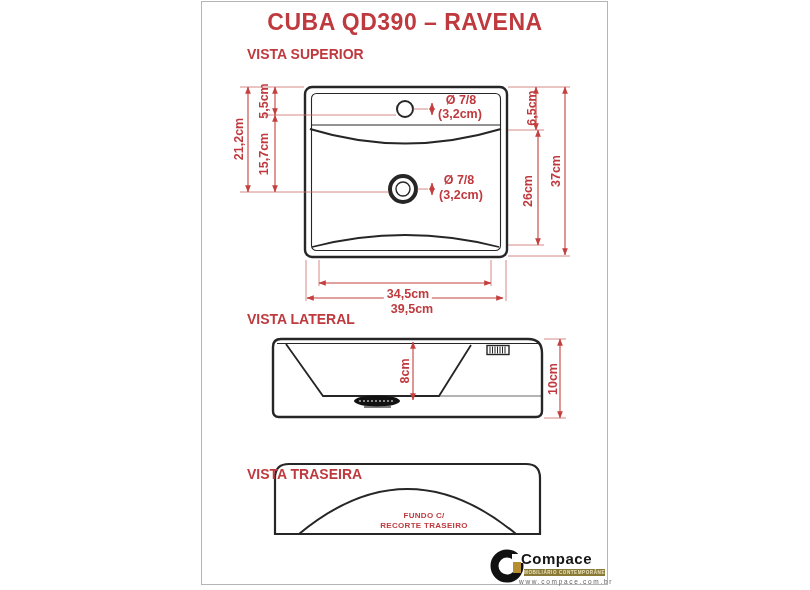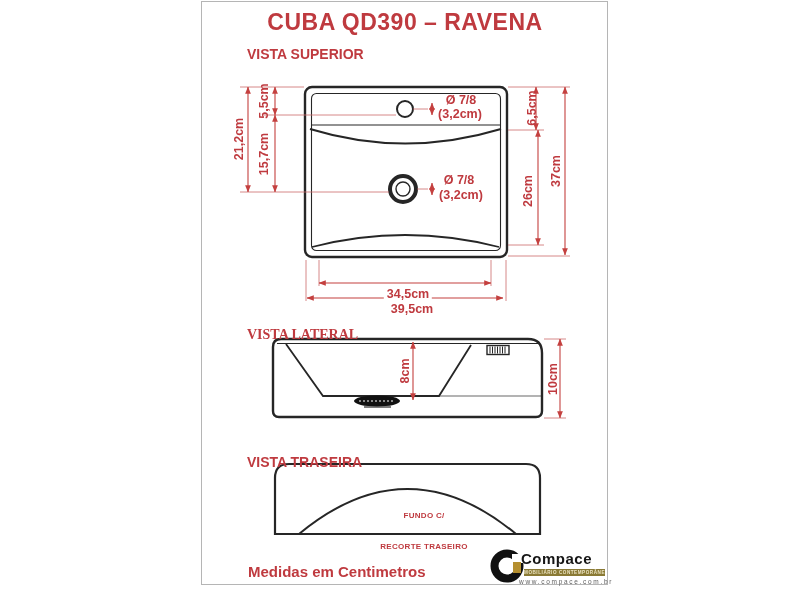--- a/index.html
+++ b/index.html
@@ -118,44 +118,43 @@
         <g>
           <circle cx="305" cy="564" r="12.5" fill="none" stroke="#111111" stroke-width="8"></circle>
           <rect x="310" y="552" width="14" height="9" fill="#ffffff"></rect>
           <rect x="311" y="560" width="8" height="11" fill="#b58f2f"></rect>
         </g>
       </svg>
 
       <div class="title">CUBA QD390 – RAVENA</div>
 
       <div class="heading" style="left:45px; top:44px;text-align:right;">VISTA SUPERIOR</div>
-      <div class="heading" style="left:45px; top:325px;font-family:Liberation Serif, serif;">VISTA LATERAL</div>
-      <div class="heading" style="left:45px; top:452px;">VISTA TRASEIRA</div>
+      <div class="heading" style="left:45px; top:309px;">VISTA LATERAL</div>
+      <div class="heading" style="left:45px; top:464px;">VISTA TRASEIRA</div>
 
       <span class="vlab" style="left:37px;  top:137px;">21,2cm</span>
       <span class="vlab" style="left:62px;  top:99px;">5,5cm</span>
       <span class="vlab" style="left:62px;  top:152px;">15,7cm</span>
       <span class="vlab" style="left:330px; top:106px;">6,5cm</span>
       <span class="vlab" style="left:326px; top:189px;">26cm</span>
       <span class="vlab" style="left:354px; top:169px;">37cm</span>
       <span class="hlab on-line" style="left:206px; top:280px;">34,5cm</span>
       <span class="hlab on-line" style="left:210px; top:295px;text-align:right;">39,5cm</span>
 
       <span class="clab" style="left:259px; top:98px;">Ø 7/8</span>
       <span class="clab" style="left:258px; top:112px;">(3,2cm)</span>
       <span class="clab" style="left:257px; top:178px;">Ø 7/8</span>
       <span class="clab" style="left:259px; top:193px;">(3,2cm)</span>
 
       <span class="vlab" style="left:203px; top:369px;">8cm</span>
       <span class="vlab" style="left:351px; top:377px;">10cm</span>
 
       <span class="note" style="left:214px; top:513px;">FUNDO C/</span>
-      <span class="note" style="left:214px; top:544px;">RECORTE TRASEIRO</span>
+      <span class="note" style="left:214px; top:523px;">RECORTE TRASEIRO</span>
 
-      <div class="footer-note">Medidas em Centimetros</div>
 
       <div class="logo-name">Compace</div>
       <div class="logo-tagline">MOBILIÁRIO CONTEMPORÂNEO</div>
       <div class="logo-site">www.compace.com.br</div>
 
     </div>
   </div>
 </div>
 
 </body></html>

